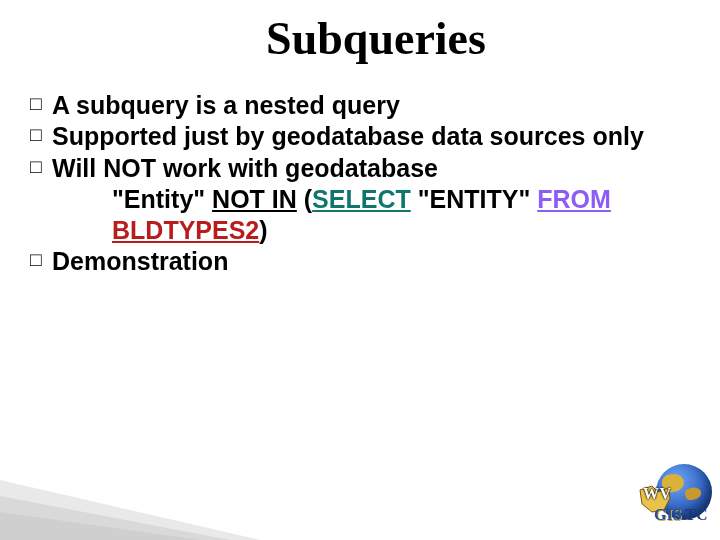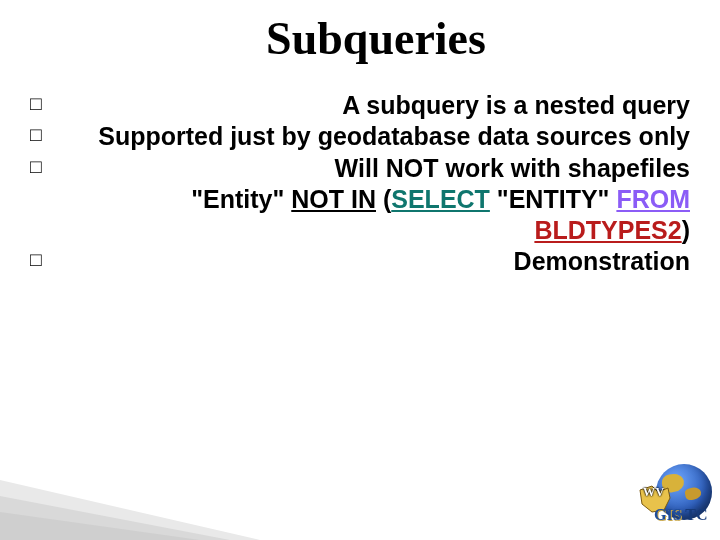--- a/index.html
+++ b/index.html
@@ -46,21 +46,20 @@
     flex: 0 0 22px;
     font-size: 19px;
     line-height: 28px;
     color: #000;
   }
   .marker.empty {
     
   }
   .btext {
     flex: 1;
-    text-align: right;
   }
   .code-indent {
     padding-left: 60px;
   }
   .under {
     text-decoration: underline;
   }
   .red { color: #0f766e; }
   .blue { color: #8b5cf6; }
   .green { color: #b91c1c; }
@@ -111,21 +110,21 @@
     top: 20px;
     width: 34px;
     height: 30px;
   }
   .wv svg { display: block; }
   .wv-label {
     position: absolute;
     left: 5px;
     top: 21px;
     font-family: Georgia, serif;
-    font-size: 12px;
+    font-size: 16px;
     font-weight: bold;
     color: #fff;
     text-shadow: 0 0 2px #000, 0 0 2px #000;
     letter-spacing: 0.5px;
   }
   .gis {
     position: absolute;
     left: 16px;
     bottom: 8px;
     font-family: Georgia, serif;
@@ -149,21 +148,21 @@
       <span class="btext">A subquery is a nested query</span>
     </div>
 
     <div class="bullet">
       <span class="marker">□</span>
       <span class="btext">Supported just by geodatabase data sources only</span>
     </div>
 
     <div class="bullet">
       <span class="marker">□</span>
-      <span class="btext">Will NOT work with shapefiles</span>
+      <span class="btext">Will NOT work with geodatabase</span>
     </div>
 
     <div class="bullet">
       <span class="marker empty"></span>
       <span class="btext code-indent">
         <span>"Entity" </span><span class="under">NOT IN</span><span> (</span><span class="red under">SELECT</span><span> "ENTITY" </span><span class="blue under">FROM</span><span class="green under"> BLDTYPES2</span><span>)</span>
       </span>
     </div>
 
     <div class="bullet">

